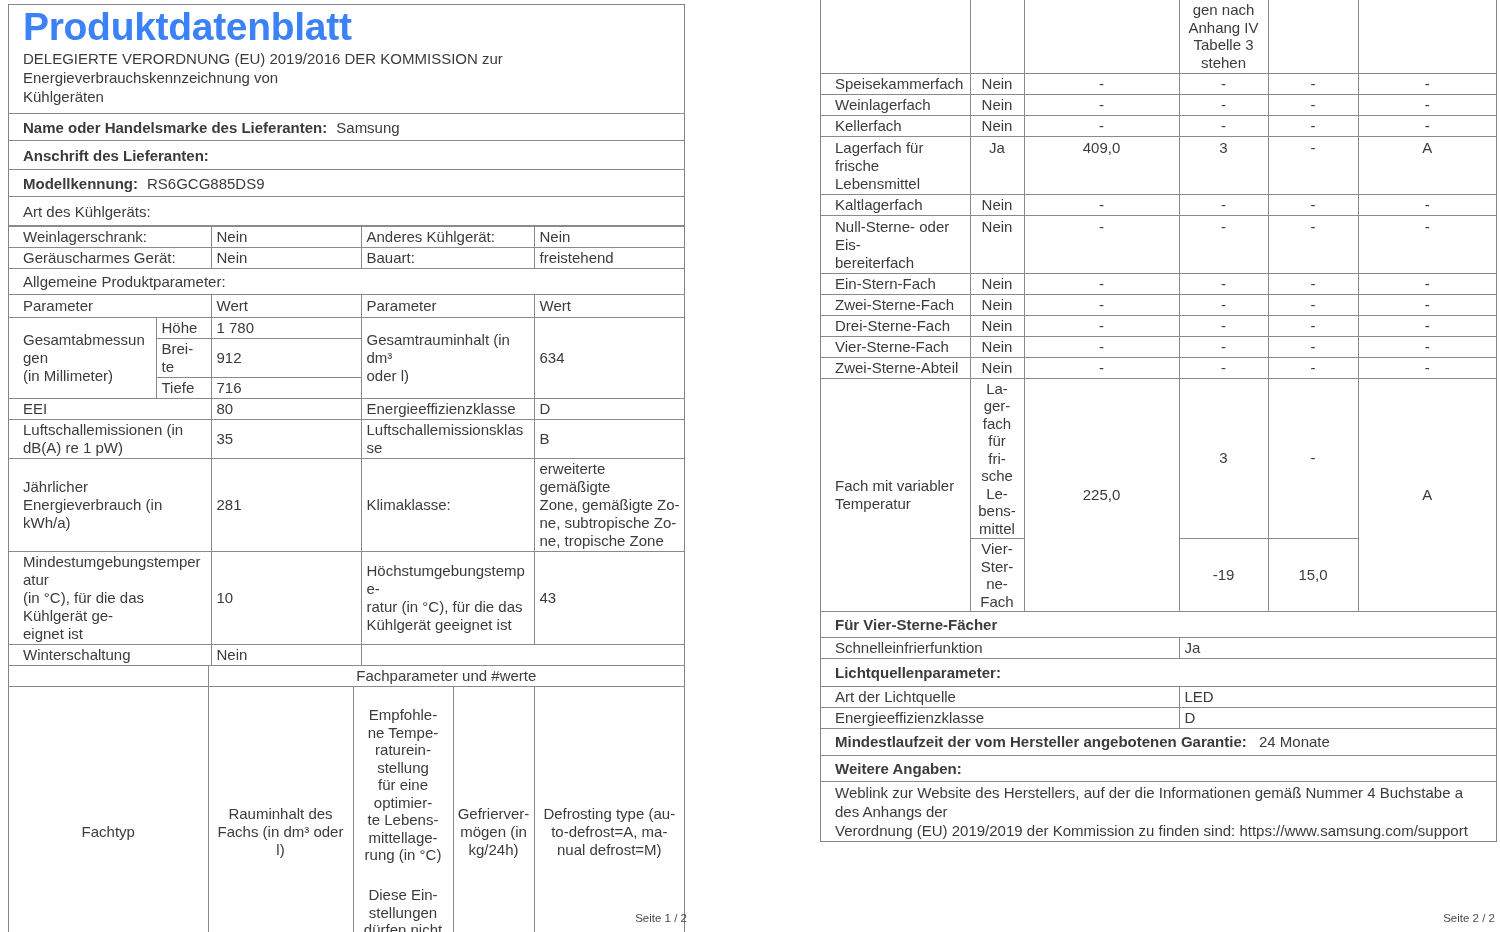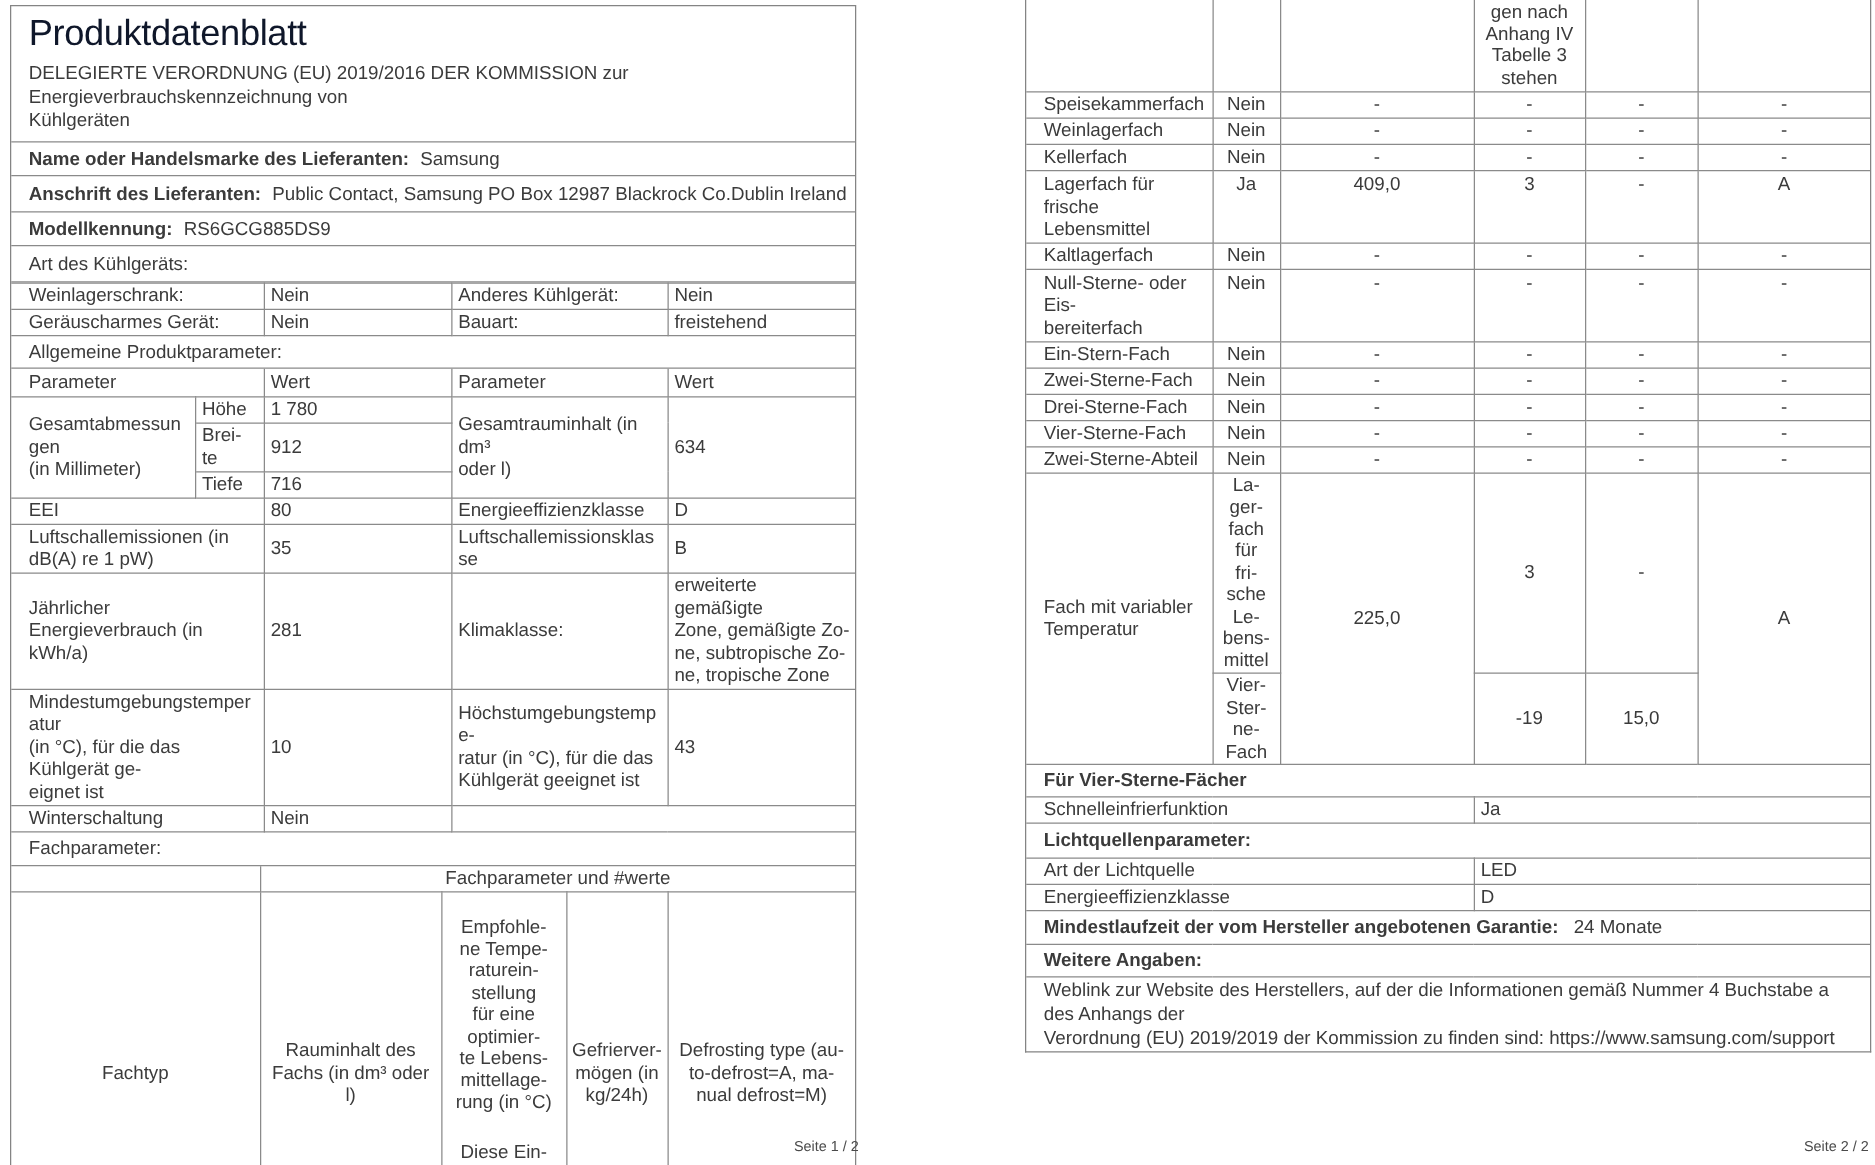--- a/index.html
+++ b/index.html
@@ -23,21 +23,21 @@
   .b{font-weight:bold}
 
   
   .kvrow,.sectionrow{display:flex;align-items:center;border-bottom:1px solid #8a8a8a;padding-left:14px;text-align:right;}
   .sectionrow{font-weight:normal;}
   .kvrow .lbl{font-weight:bold;}
   .kvrow .val{margin-left:9px;}
 
   
   .titleblock{border-bottom:1px solid #8a8a8a;padding:5px 14px 7px 14px;}
-  .doc-title{font-size:29px;font-weight:normal;color:#0f172a;line-height:34px;letter-spacing:-0.3px;}
+  .doc-title{font-size:39px;font-weight:bold;color:#3b82f6;line-height:34px;letter-spacing:-0.3px;}
   .doc-subtitle{margin-top:5px;line-height:19px;white-space:pre-line;}
 
   
   .tempcol{vertical-align:top;padding:0 2px;}
   .clip288{height:288px;overflow:hidden;line-height:17.5px;white-space:pre-line;text-align:center;padding-top:2px;}
   .clip288 .p2{margin-top:5px;}
 
   
   .narrowtop{vertical-align:top;padding:1px 0;line-height:17.5px;white-space:pre-line;text-align:center;}
 
@@ -55,21 +55,20 @@
     <div class="doc-subtitle">DELEGIERTE VERORDNUNG (EU) 2019/2016 DER KOMMISSION zur Energieverbrauchskennzeichnung von
 Kühlgeräten</div>
   </div>
 
   <div class="kvrow" style="height:26px">
     <span class="lbl">Name oder Handelsmarke des Lieferanten:</span>
     <span class="val">Samsung</span>
   </div>
   <div class="kvrow" style="height:28px">
     <span class="lbl">Anschrift des Lieferanten:</span>
-    <span class="val">Public Contact, Samsung PO Box 12987 Blackrock Co.Dublin Ireland</span>
   </div>
   <div class="kvrow" style="height:26px">
     <span class="lbl">Modellkennung:</span>
     <span class="val">RS6GCG885DS9</span>
   </div>
   <div class="sectionrow" style="height:28px">Art des Kühlgeräts:</div>
 
   <table>
     <colgroup>
         <col style="width:202px">
@@ -162,21 +161,20 @@
       <td class="eR pl5">43</td>
     </tr>
     <tr style="height:21px">
       <td colspan="2" class="eL pl14">Winterschaltung</td>
       <td class="pl5">Nein</td>
       <td colspan="2" class="eR"></td>
     </tr>
   </tbody>
     </table>
 
-  <div class="sectionrow" style="height:26px">Fachparameter:</div>
 
   <table>
     <colgroup>
         <col style="width:199px">
         <col style="width:145px">
         <col style="width:100px">
         <col style="width:81px">
         <col style="width:150px">
       </colgroup>
     <tbody>

